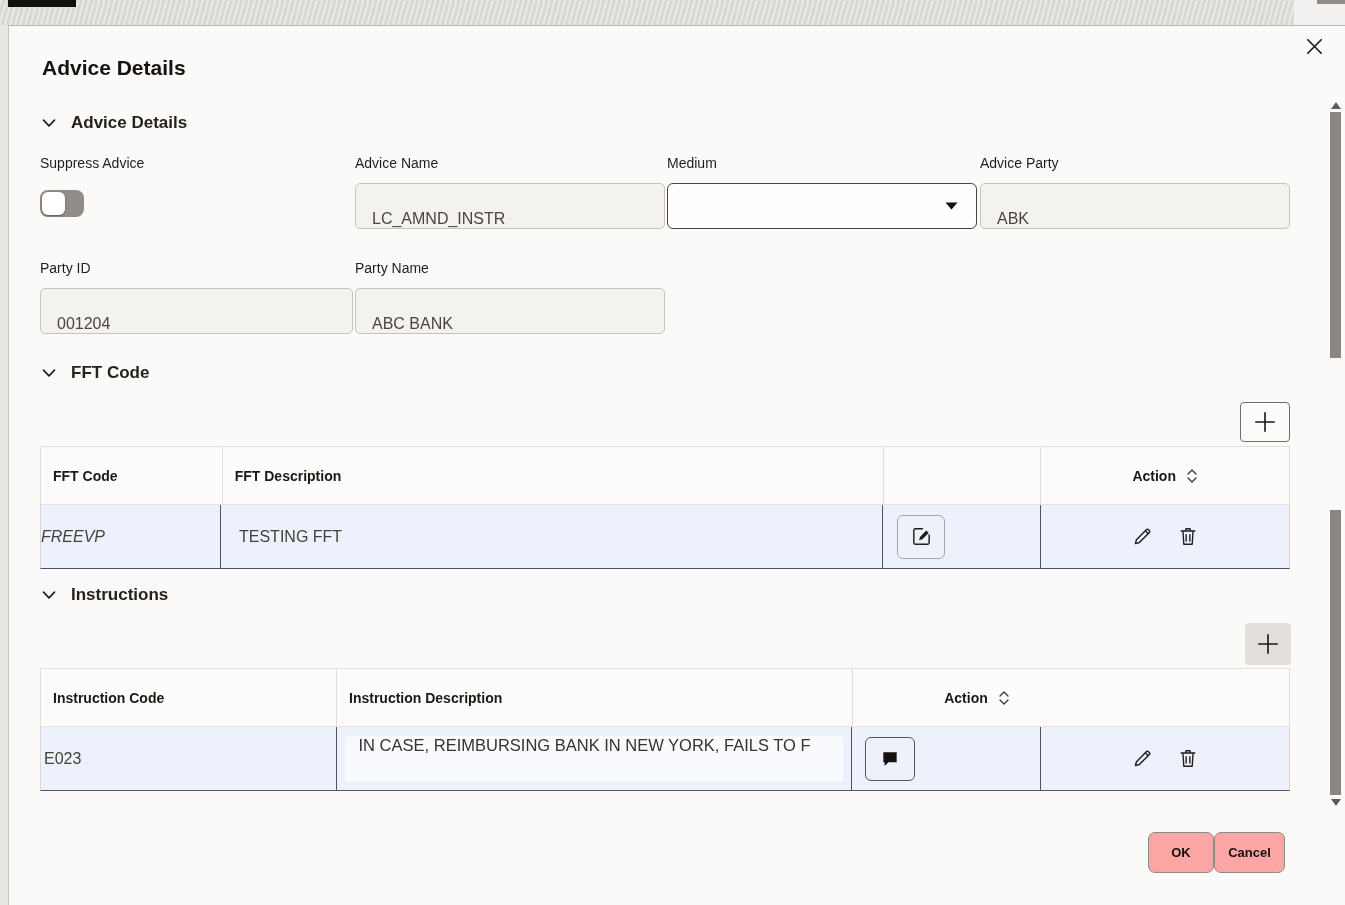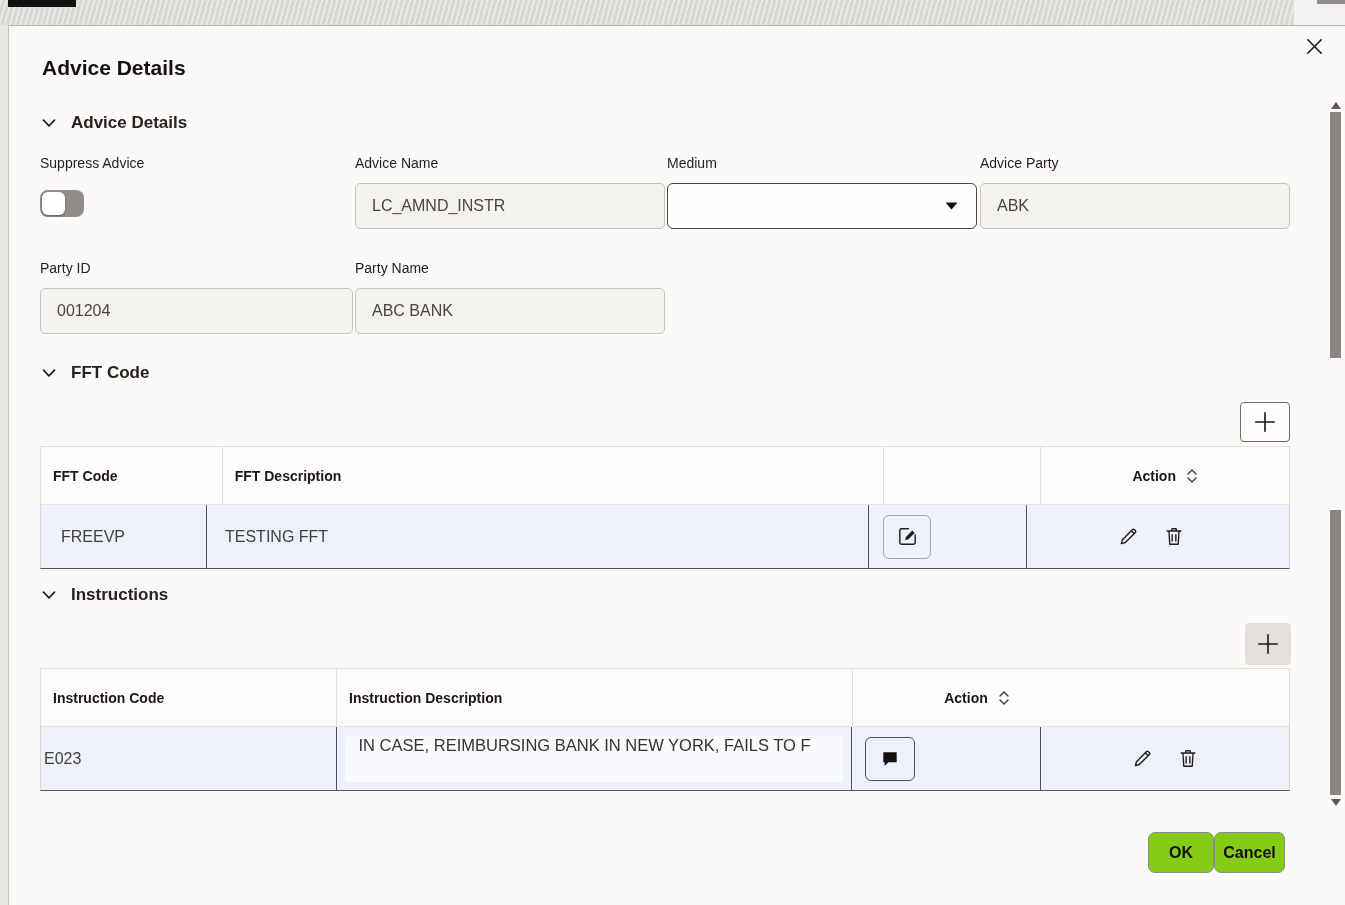--- a/index.html
+++ b/index.html
@@ -24,21 +24,21 @@
 
   .close-btn { position:absolute; left:1296px; top:30px; width:36px; height:32px;
     display:flex; align-items:center; justify-content:center; cursor:pointer; background:transparent; border:none; }
 
   .section-hdr { position:absolute; display:flex; align-items:center; gap:13px;
     font-size:17px; font-weight:600; color:#26221e; cursor:pointer; }
 
   .lbl { position:absolute; font-size:14px; color:#211e1b; }
 
   .inp { position:absolute; height:46px; border:1px solid #c7c3bd; border-radius:5px;
-    background:#f4f2ef; display:flex; align-items:center; padding:0 16px;
+    background:#f4f2ef; display:flex; align-items:flex-end; padding:0 16px;
     font-size:16px; color:#4a453f; }
 
   .select { position:absolute; height:46px; background:#fefefd; border:1.5px solid #49443e;
     border-radius:6px; display:flex; align-items:center; justify-content:flex-end;
     padding:0 18px; cursor:pointer; }
 
   .toggle { position:absolute; left:40px; top:190px; width:44px; height:27px;
     background:#908c88; border-radius:8px; cursor:pointer; }
   .toggle .knob { position:absolute; left:2px; top:2px; width:23px; height:23px;
     background:#ffffff; border-radius:6px; box-shadow:0 1px 2px rgba(0,0,0,.35); }
@@ -67,23 +67,23 @@
   .comment-btn { margin-left:13px; width:50px; height:44px; border:1px solid #57534e; }
 
   .desc-box { margin-left:8px; width:498px; height:46px; background:#f8fafe; border-radius:4px;
     display:flex; align-items:flex-start; padding:0 14px; overflow:hidden; white-space:nowrap;
     font-size:16.5px; color:#37332e; }
   .desc-box span { white-space:nowrap; }
 
   .icon-btn { background:none; border:none; cursor:pointer; display:flex; align-items:center; padding:0; }
   .action-group { display:flex; align-items:center; gap:23px; }
 
-  .footer-btn { position:absolute; top:832px; height:41px; background:#84cc16;
+  .footer-btn { position:absolute; top:832px; height:41px; background:#fca5a5;
     border:1px solid #8f8b85; border-radius:7px; font-family:inherit;
-    font-size:16px; font-weight:600; color:#14110d; cursor:pointer; }
+    font-size:13px; font-weight:600; color:#14110d; cursor:pointer; }
   .ok-btn { left:1148px; width:66px; }
   .cancel-btn { left:1214px; width:71px; }
 
   
   .sb-thumb { position:absolute; left:1330px; width:11px; background:#8a8683; cursor:pointer; }
   .sb-tri { position:absolute; left:1331px; width:0; height:0;
     border-left:5px solid transparent; border-right:5px solid transparent; }
   .sb-tri.up { top:102px; border-bottom:7px solid #5f5b57; }
   .sb-tri.down { top:799px; border-top:7px solid #5f5b57; }
 
@@ -182,21 +182,21 @@
         <span>Action</span>
         <span>
           <svg width="12" height="16" viewBox="0 0 12 16">
               <path d="M2 6l4-4 4 4" stroke="#3f3b37" stroke-width="1.4" fill="none" stroke-linecap="round" stroke-linejoin="round"></path>
               <path d="M2 10l4 4 4-4" stroke="#3f3b37" stroke-width="1.4" fill="none" stroke-linecap="round" stroke-linejoin="round"></path>
             </svg>
         </span>
       </div>
     </div>
     <div class="trow">
-      <div class="td" style="width:166px; padding-left:20px;">FREEVP</div>
+      <div class="td" style="width:180px; padding-left:0;font-style:italic;">FREEVP</div>
       <div class="td" style="width:662px; padding-left:18px;">TESTING FFT</div>
       <div class="td" style="width:158px;">
         <button class="cell-btn editnote-btn">
           <span>
             <svg width="23" height="23" viewBox="0 0 24 24">
               <path d="M20 10.5v8A1.5 1.5 0 0 1 18.5 20h-13A1.5 1.5 0 0 1 4 18.5v-13A1.5 1.5 0 0 1 5.5 4H13" stroke="#201d1a" stroke-width="1.5" fill="none" stroke-linecap="round"></path>
               <path d="M9.5 15.8l.9-3.4 6.6-6.6 2.5 2.5-6.6 6.6-3.4.9z" fill="#201d1a"></path>
             </svg>
           </span>
         </button>

